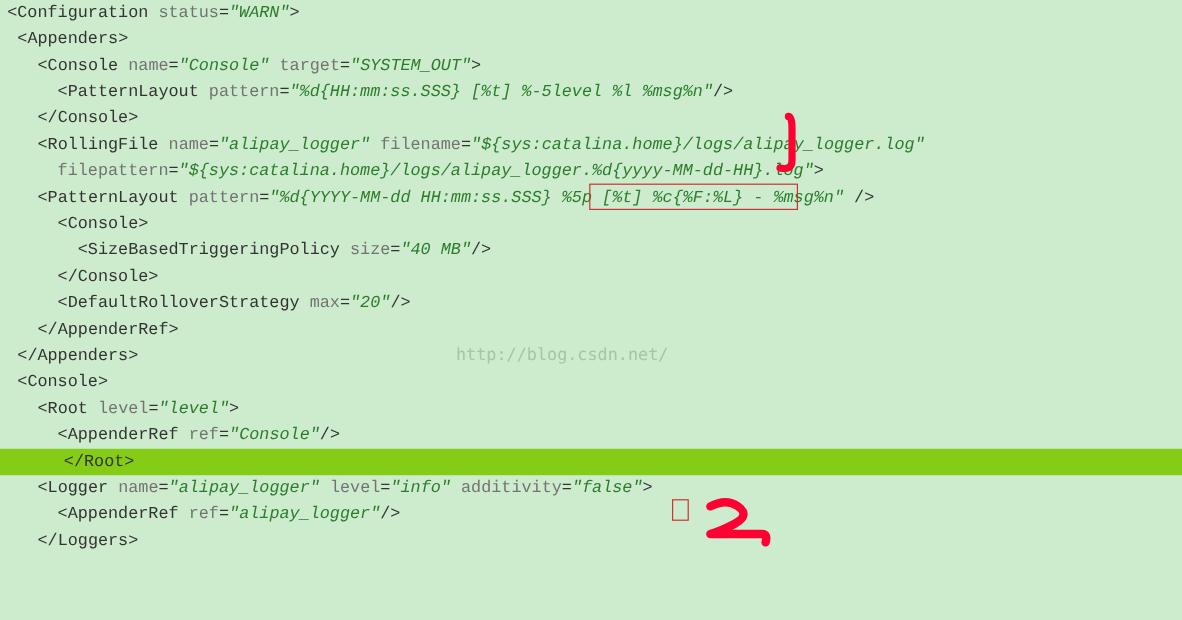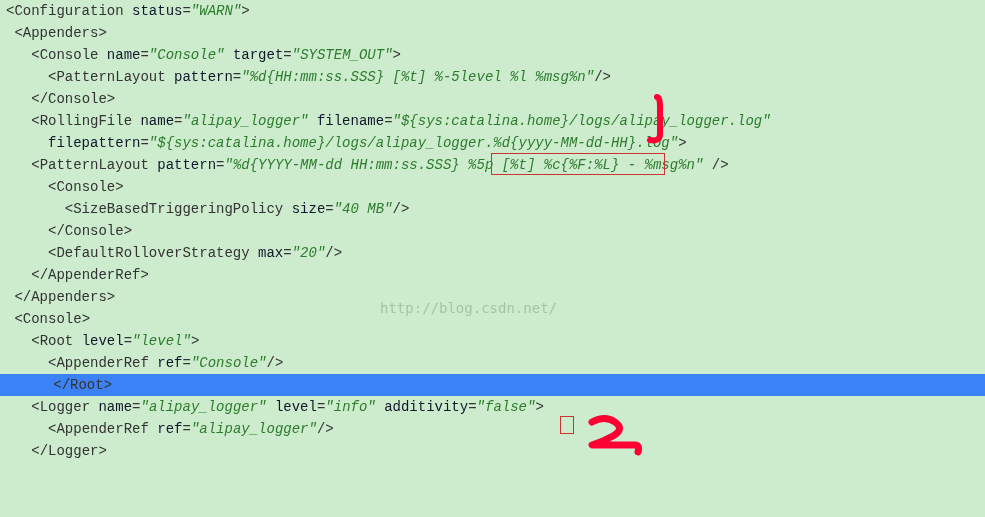--- a/index.html
+++ b/index.html
@@ -7,33 +7,32 @@
     padding: 0;
     font-family: Consolas, "Courier New", monospace;
     font-size: 14px;
     background: #cceccd;
     color: #333;
     line-height: 22px;
     width: 985px;
     position: relative;
   }
   .line { white-space: pre; padding-left: 6px; }
-  .highlight-line { background: #3b82f6; padding-left: 28px; }
+  .highlight-line { background: #84cc16; padding-left: 28px; }
   .tag-bracket { color: #333; }
   .tag-name { color: #333; }
-  .attr-name { color: #0f172a; }
+  .attr-name { color: #737373; }
   .attr-eq { color: #333; }
   .attr-val { color: #2d7c2d; font-style: italic; }
   .watermark {
     position: absolute;
     color: #a5c5a5;
     font-style: normal;
     font-family: Consolas, monospace;
     font-size: 14px;
-    margin-top: 12px;
   }
   .red-box {
     border: 1px solid #cc3333;
     position: absolute;
     box-sizing: border-box;
   }
   .annotation {
     position: absolute;
     pointer-events: none;
   }
@@ -58,21 +57,21 @@
 <div class="line">   <span class="tag-bracket">&lt;</span><span class="tag-name">/AppenderRef</span><span class="tag-bracket">&gt;</span></div>
 <div class="line"></div>
 <div class="line"> <span class="tag-bracket">&lt;</span><span class="tag-name">/Appenders</span><span class="tag-bracket">&gt;</span></div>
 <div class="line"></div>
 <div class="line"> <span class="tag-bracket">&lt;</span><span class="tag-name">Console</span><span class="tag-bracket">&gt;</span></div>
 <div class="line">   <span class="tag-bracket">&lt;</span><span class="tag-name">Root</span> <span class="attr-name">level</span><span class="attr-eq">=</span><span class="attr-val">"<span>level</span>"</span><span class="tag-bracket">&gt;</span></div>
 <div class="line">     <span class="tag-bracket">&lt;</span><span class="tag-name">AppenderRef</span> <span class="attr-name">ref</span><span class="attr-eq">=</span><span class="attr-val">"<span>Console</span>"</span><span class="tag-bracket">/&gt;</span></div>
 <div class="line highlight-line">   <span class="tag-bracket">&lt;</span><span class="tag-name">/Root</span><span class="tag-bracket">&gt;</span></div>
 <div class="line">   <span class="tag-bracket">&lt;</span><span class="tag-name">Logger</span> <span class="attr-name">name</span><span class="attr-eq">=</span><span class="attr-val">"<span>alipay_logger</span>"</span> <span class="attr-name">level</span><span class="attr-eq">=</span><span class="attr-val">"<span>info</span>"</span> <span class="attr-name">additivity</span><span class="attr-eq">=</span><span class="attr-val">"<span>false</span>"</span><span class="tag-bracket">&gt;</span></div>
 <div class="line">     <span class="tag-bracket">&lt;</span><span class="tag-name">AppenderRef</span> <span class="attr-name">ref</span><span class="attr-eq">=</span><span class="attr-val">"<span>alipay_logger</span>"</span><span class="tag-bracket">/&gt;</span></div>
-<div class="line">   <span class="tag-bracket">&lt;</span><span class="tag-name">/Logger</span><span class="tag-bracket">&gt;</span></div>
+<div class="line">   <span class="tag-bracket">&lt;</span><span class="tag-name">/Loggers</span><span class="tag-bracket">&gt;</span></div>
 
 <div class="watermark" style="left:380px; top:285px;">http://blog.csdn.net/</div>
 
 <div class="red-box" style="left:491px; top:153px; width:174px; height:22px;"></div>
 <div class="red-box" style="left:560px; top:416px; width:14px; height:18px;"></div>
 <div class="red-box" style="left:458px; top:462px; width:184px; height:22px;"></div>
 
 <svg class="annotation" style="left:642px; top:92px;" width="40" height="60">
   <path d="M15 5 Q18 5 18 15 L18 42 Q18 50 8 48" stroke="#ff0033" stroke-width="6" fill="none" stroke-linecap="round"></path>
 </svg>

